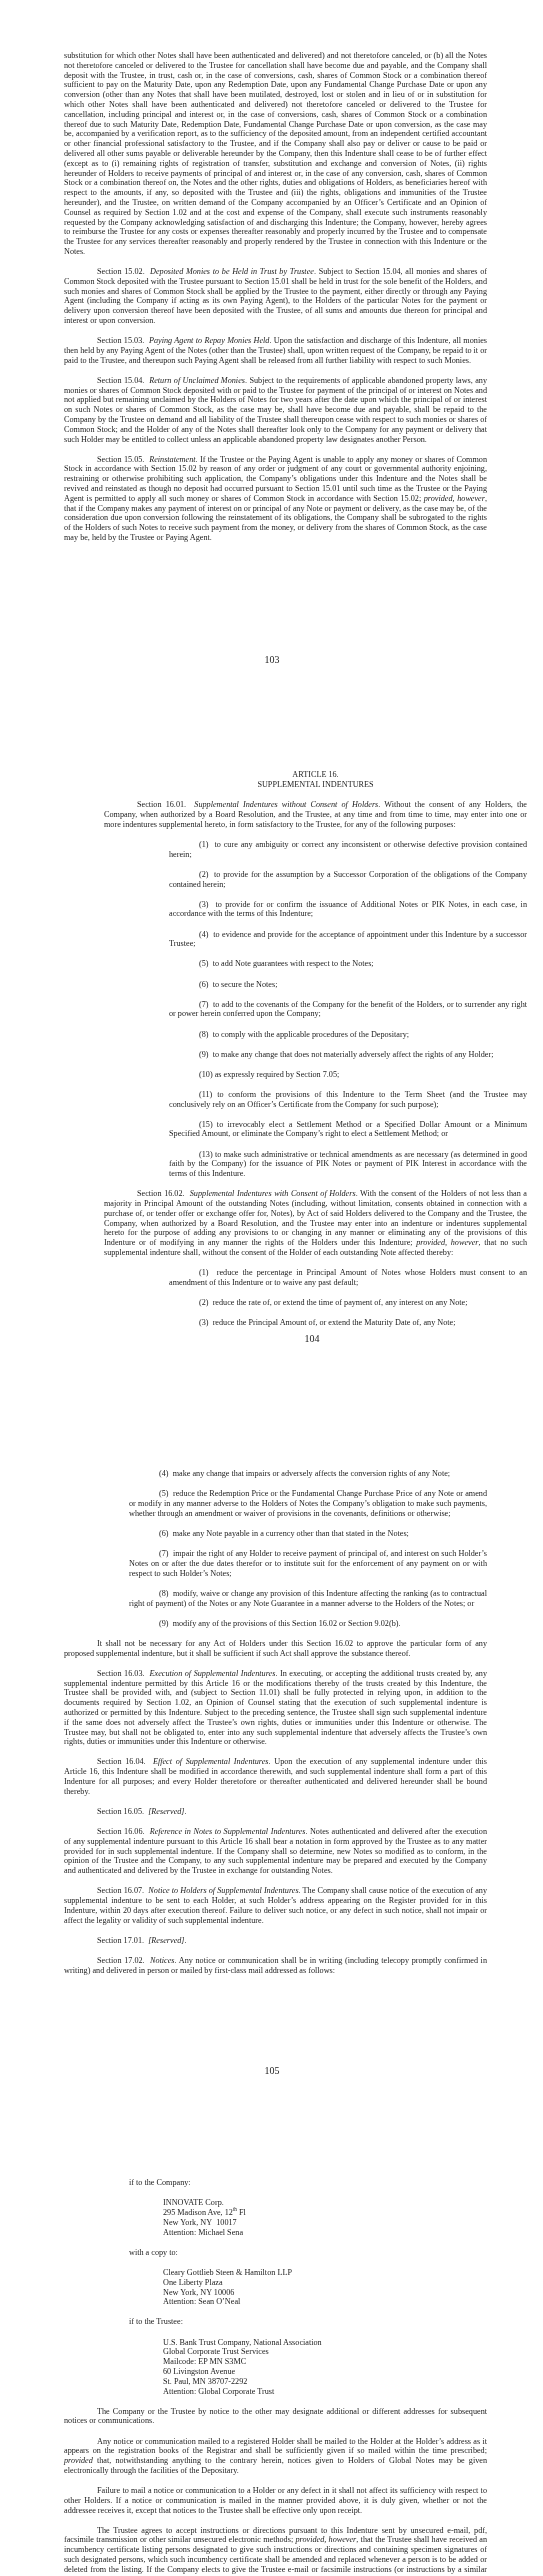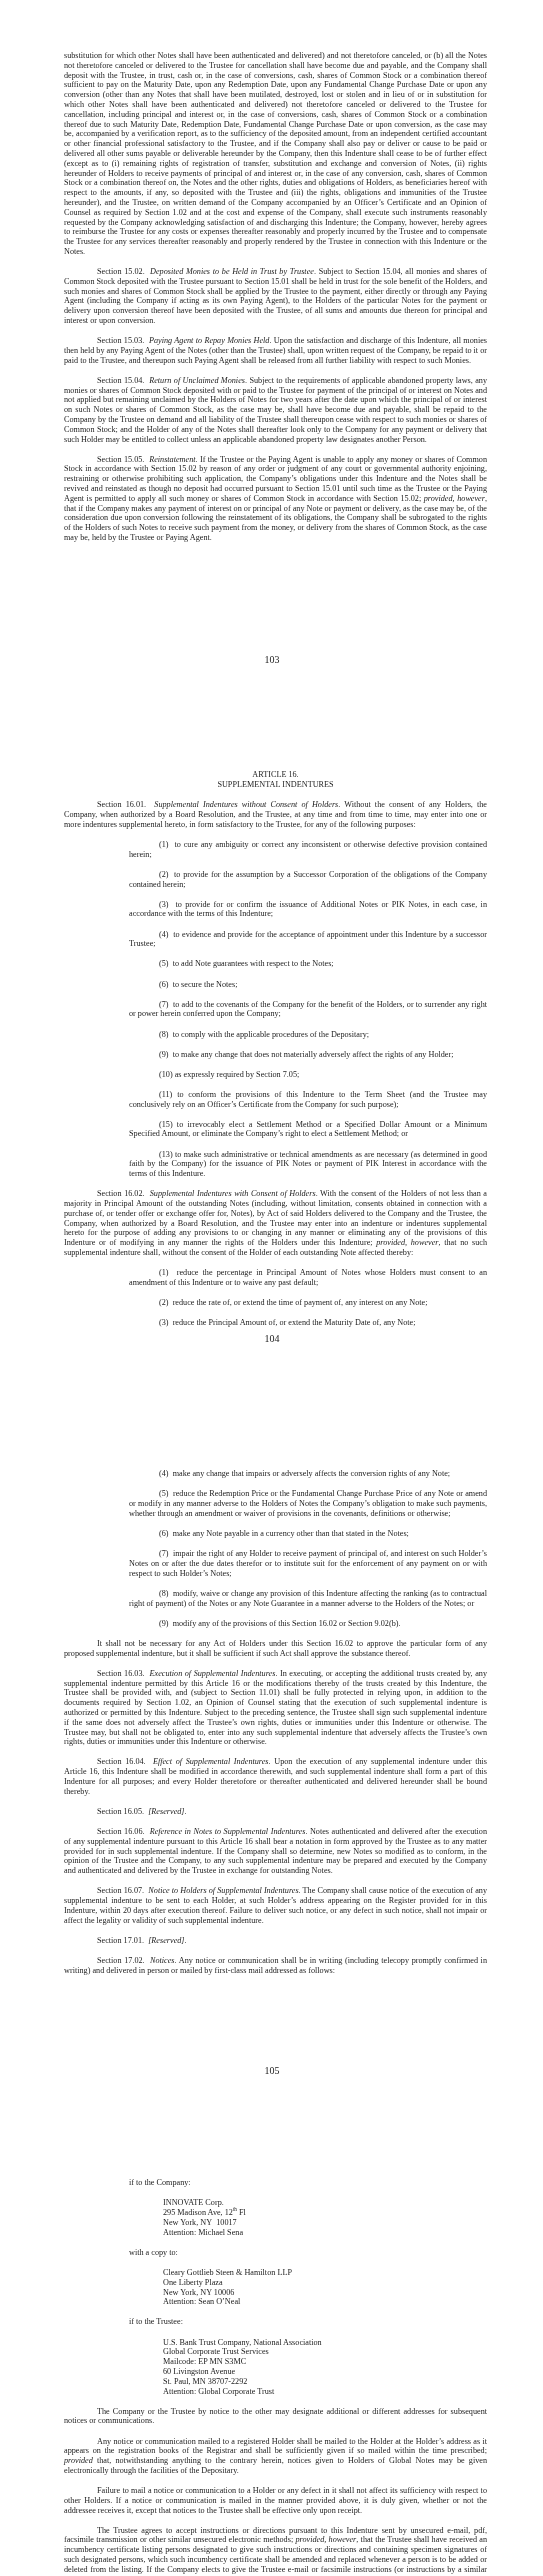--- a/index.html
+++ b/index.html
@@ -6,21 +6,21 @@
   body {
     width: 544px;
     height: 2813px;
     background: #ffffff;
     color: #1c1c1c;
     font-family: "Liberation Serif", "DejaVu Serif", serif;
   }
   .doc { position: relative; width: 544px; }
   .page { position: relative; overflow: hidden; }
   #pg1 { height: 716px; }
-  #pg2 { height: 703px; }
+  #pg2 { height: 703px; margin-left: 40px; }
   #pg3 { height: 703px; font-family: Liberation Serif, serif; }
   #pg4 { height: 690px; }
   .content {
     margin-left: 64px;
     width: 423px;
     font-size: 8.2px;
     line-height: 9.8px;
     text-align: justify;
   }
   #pg1 .content { padding-top: 51px; }

